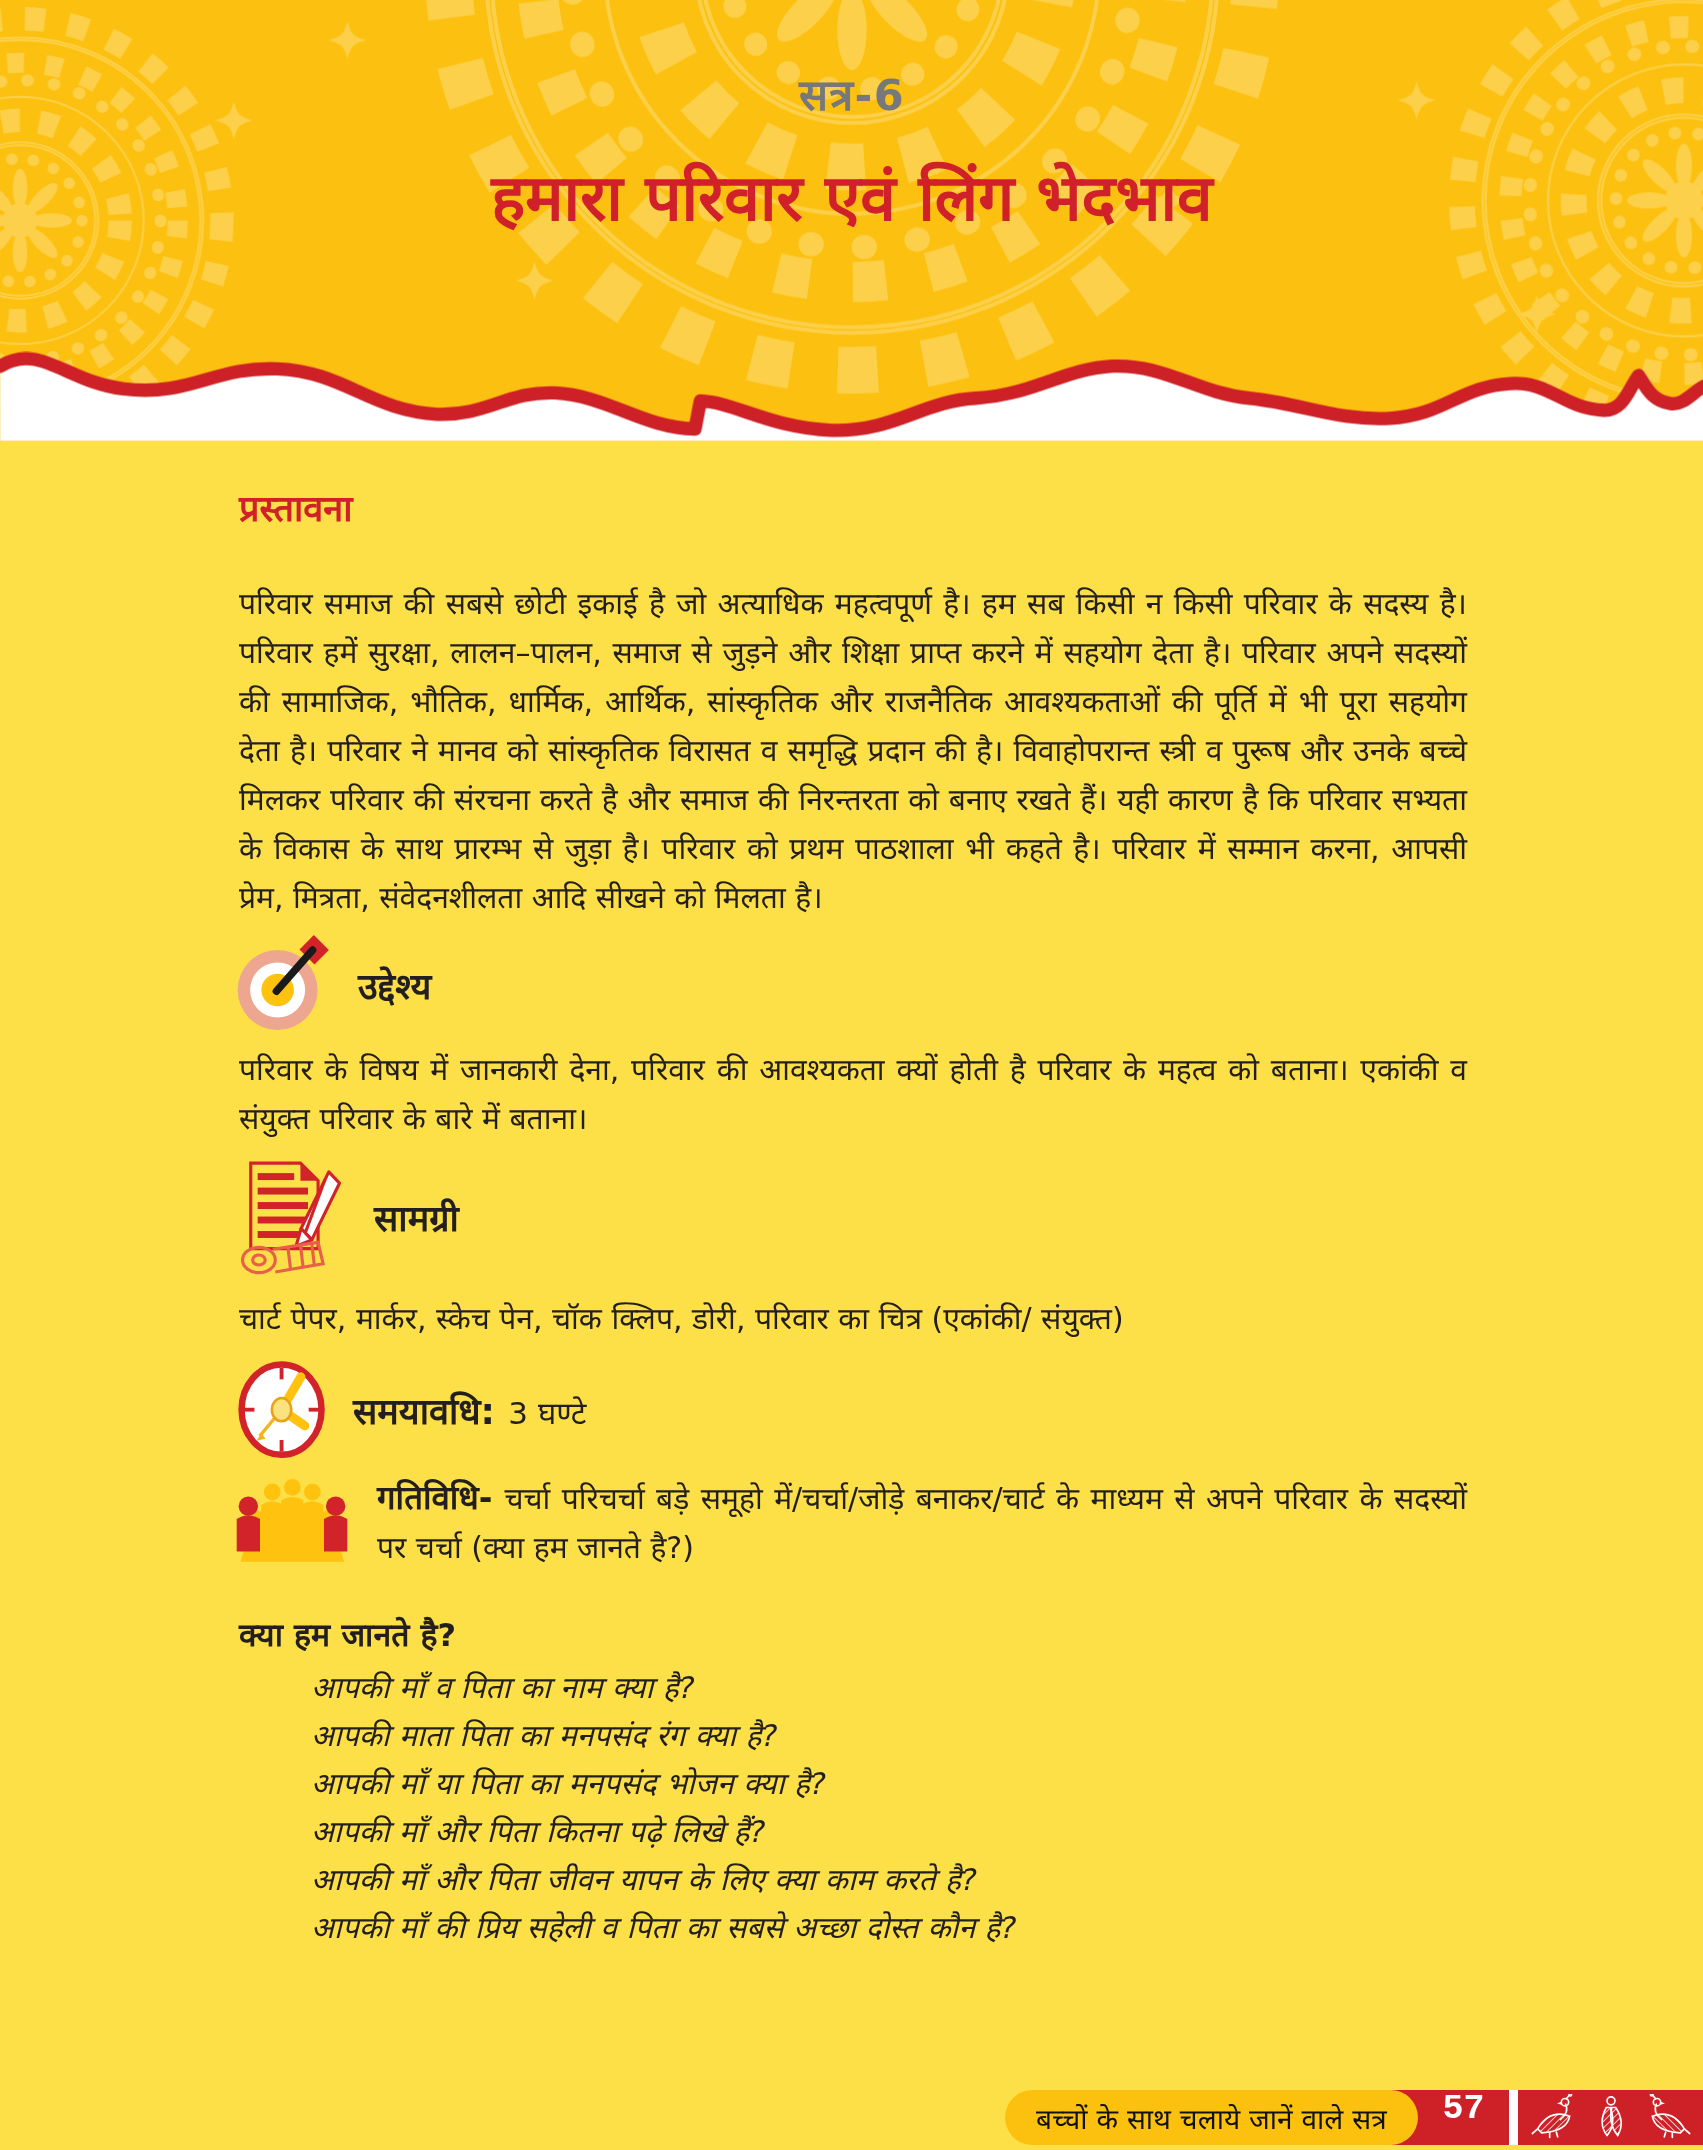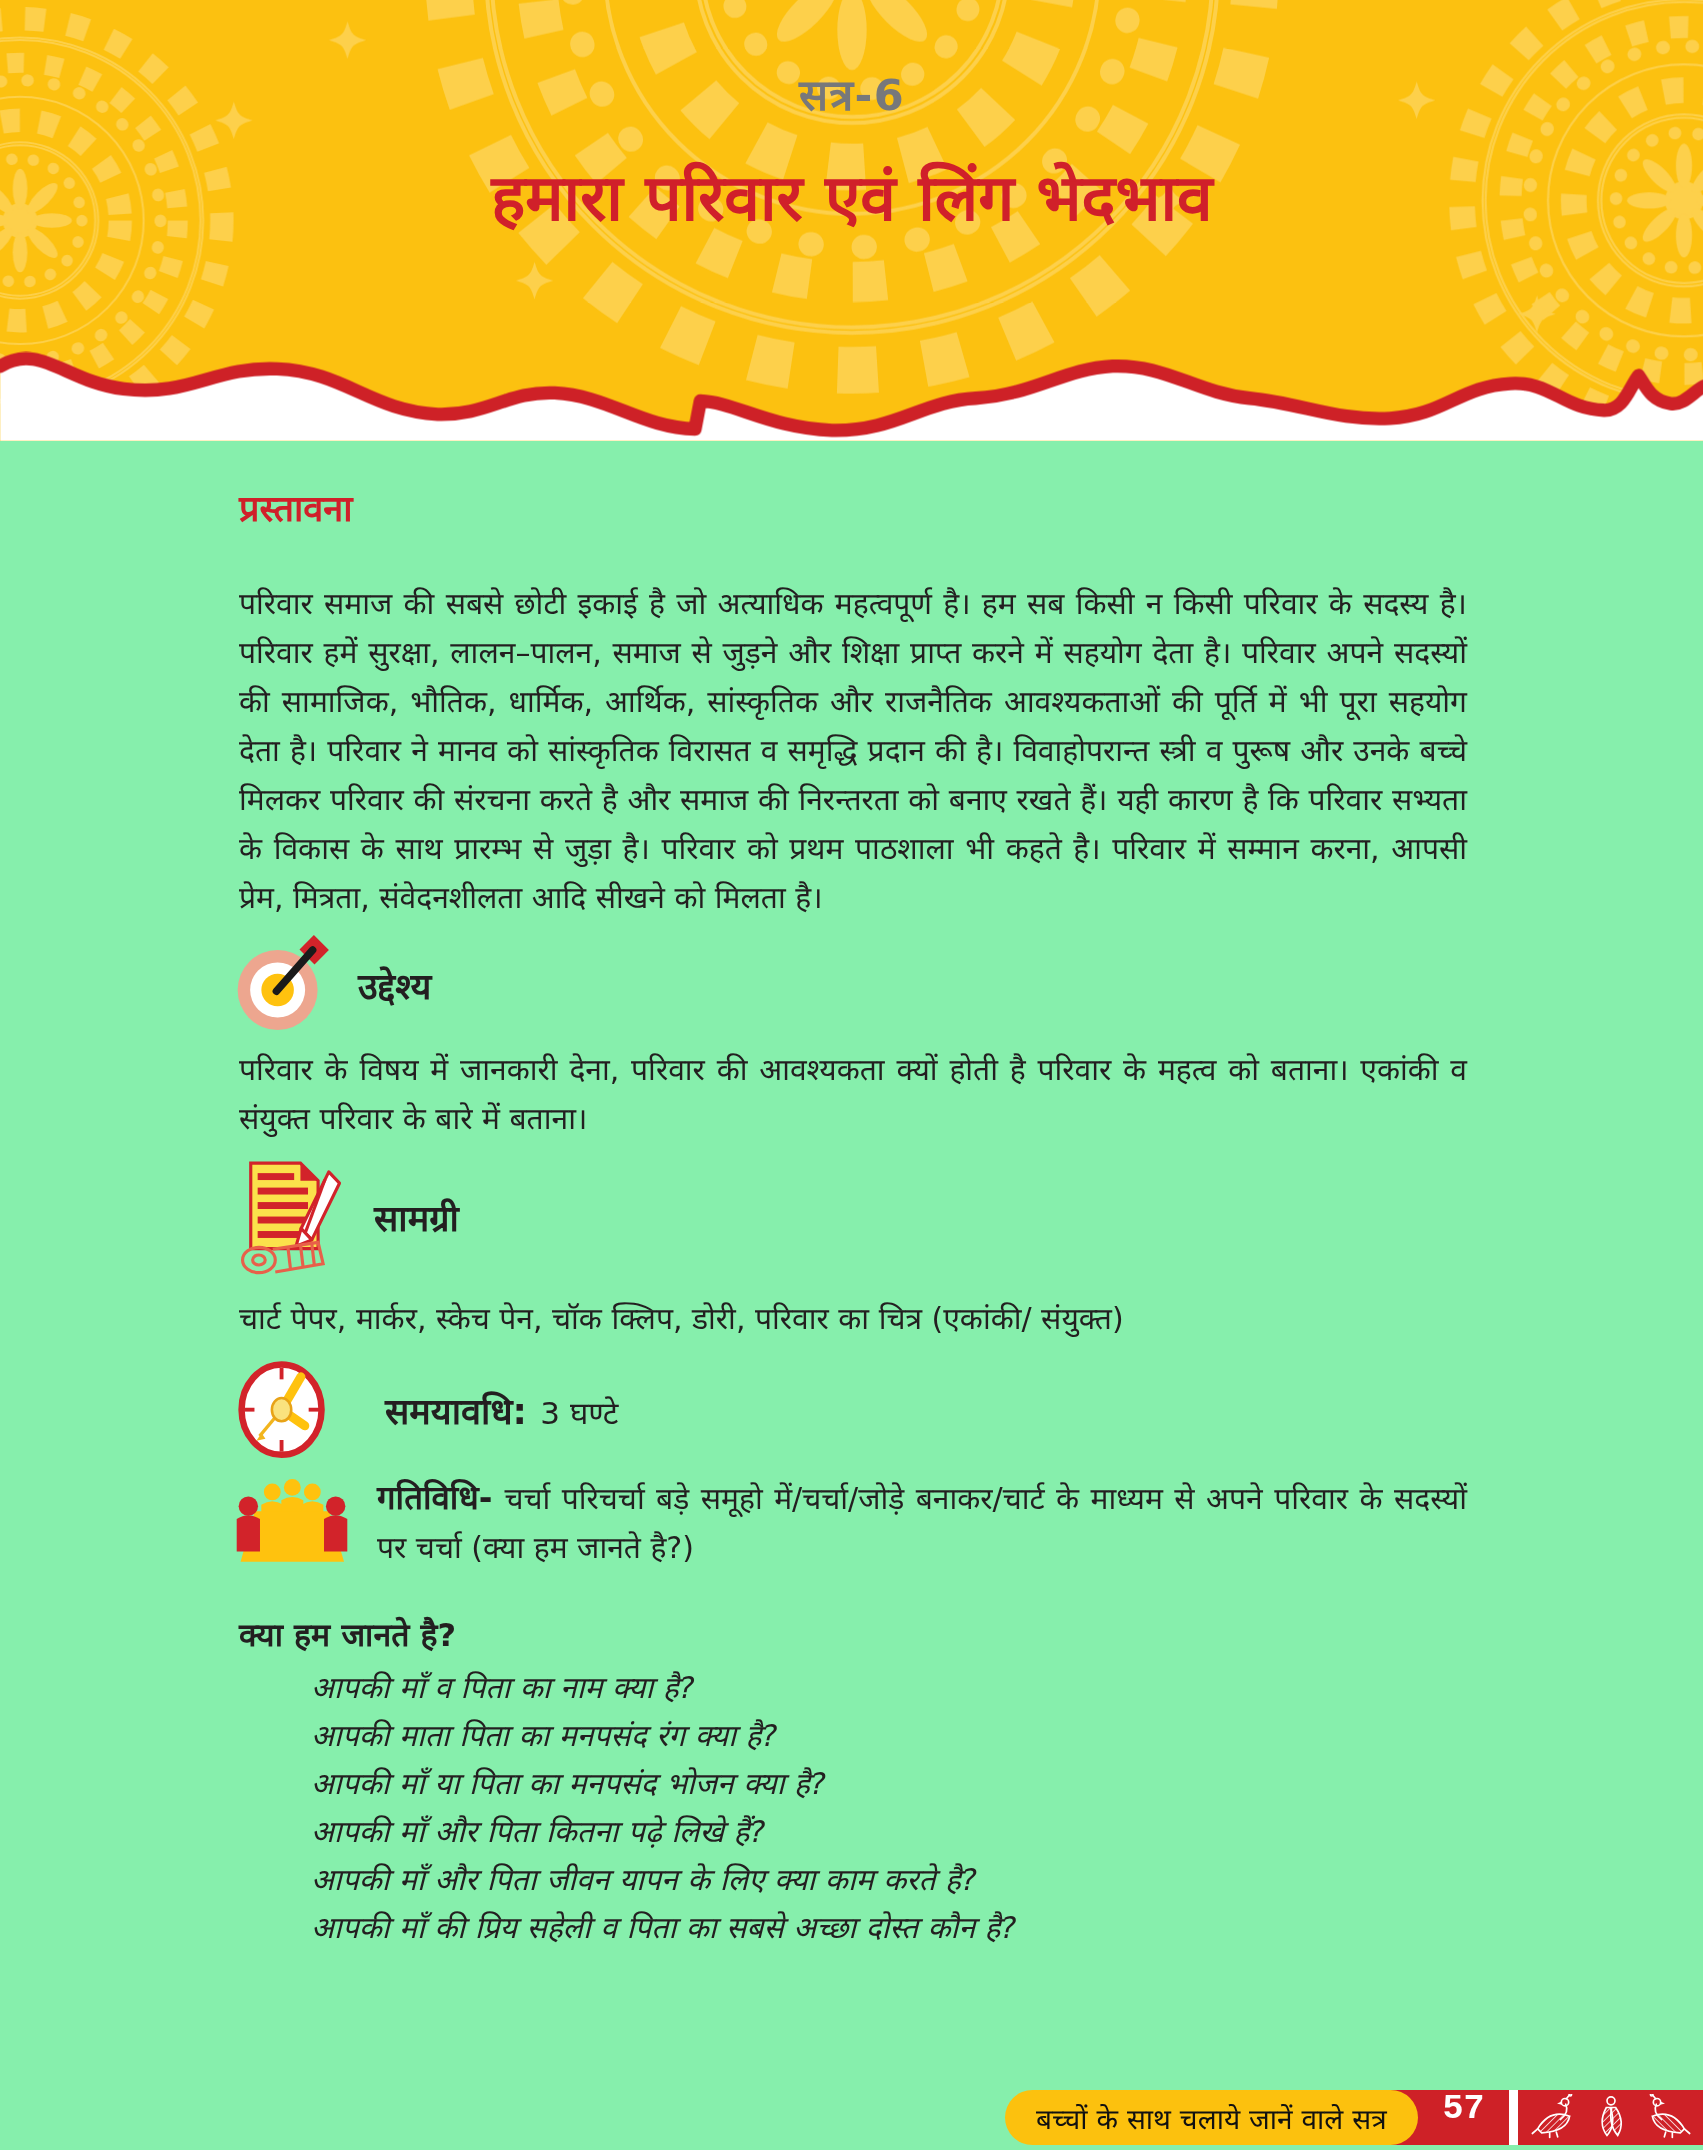--- a/index.html
+++ b/index.html
@@ -1,17 +1,17 @@
 <!DOCTYPE html>
 <html style="font-size:10.7px"><head>
 <meta charset="utf-8">
 <style>
   html,body { margin:0; padding:0; background:#ffffff; }
   .page {
-    position:relative; width:1704px; height:2151px; background:#86efac;
+    position:relative; width:1704px; height:2151px; background:#fde047;
     overflow:hidden; font-family:"DejaVu Sans","Liberation Sans",sans-serif;
     color:#231F20;
   }
   
   .header-banner { position:absolute; top:0; left:0; width:1704px; height:441px; }
   .header-svg { position:absolute; top:0; left:0; width:100%; height:100%; display:block; }
   .session-label {
     position:absolute; top:64px; left:0; width:100%; text-align:center;
     font-size:43px; font-weight:bold; color:#77787B; letter-spacing:1.3px;
   }
@@ -24,21 +24,21 @@
   .intro-heading { font-size:36px; font-weight:bold; color:#D0202A; margin:0 0 47px 0; }
   .body-text { font-size:30px; line-height:49px; text-align:justify; margin:0; }
   .section-row { display:flex; align-items:center; }
   .icon-box { flex:0 0 auto; }
   .icon-box svg { display:block; }
   .section-heading { font-size:36px; font-weight:bold; color:#231F20; }
   .row-objective { margin:13.4px 0 0 -4px; gap:29px; }
   .para-objective { margin-top:9.4px; }
   .row-materials { margin:16px 0 0 -4px; gap:32px; }
   .para-materials { margin-top:18px; }
-  .row-duration  { margin:17.4px 0 0 -4px; gap:53px; }
+  .row-duration  { margin:17.4px 0 0 -4px; gap:21px; }
   .duration-value { font-size:31px; font-weight:normal; margin-left:13.4px; }
   .row-activity  { margin:9.4px 0 0 -4px; gap:28px; align-items:center; }
   .row-activity .icon-box { margin-top:9.4px; }
   .activity-text { font-size:30px; line-height:49px; text-align:justify; }
   .act-lead { font-weight:bold; font-size:33px; padding-right:12px; }
   .para-instruction { margin-top:29px; }
   .questions-heading { margin-top:36px; font-size:32px; font-weight:bold; }
   .q-list { margin-top:9.4px; }
   .q-item { font-style:italic; font-size:30px; line-height:48px; padding-left:72px; }
   

